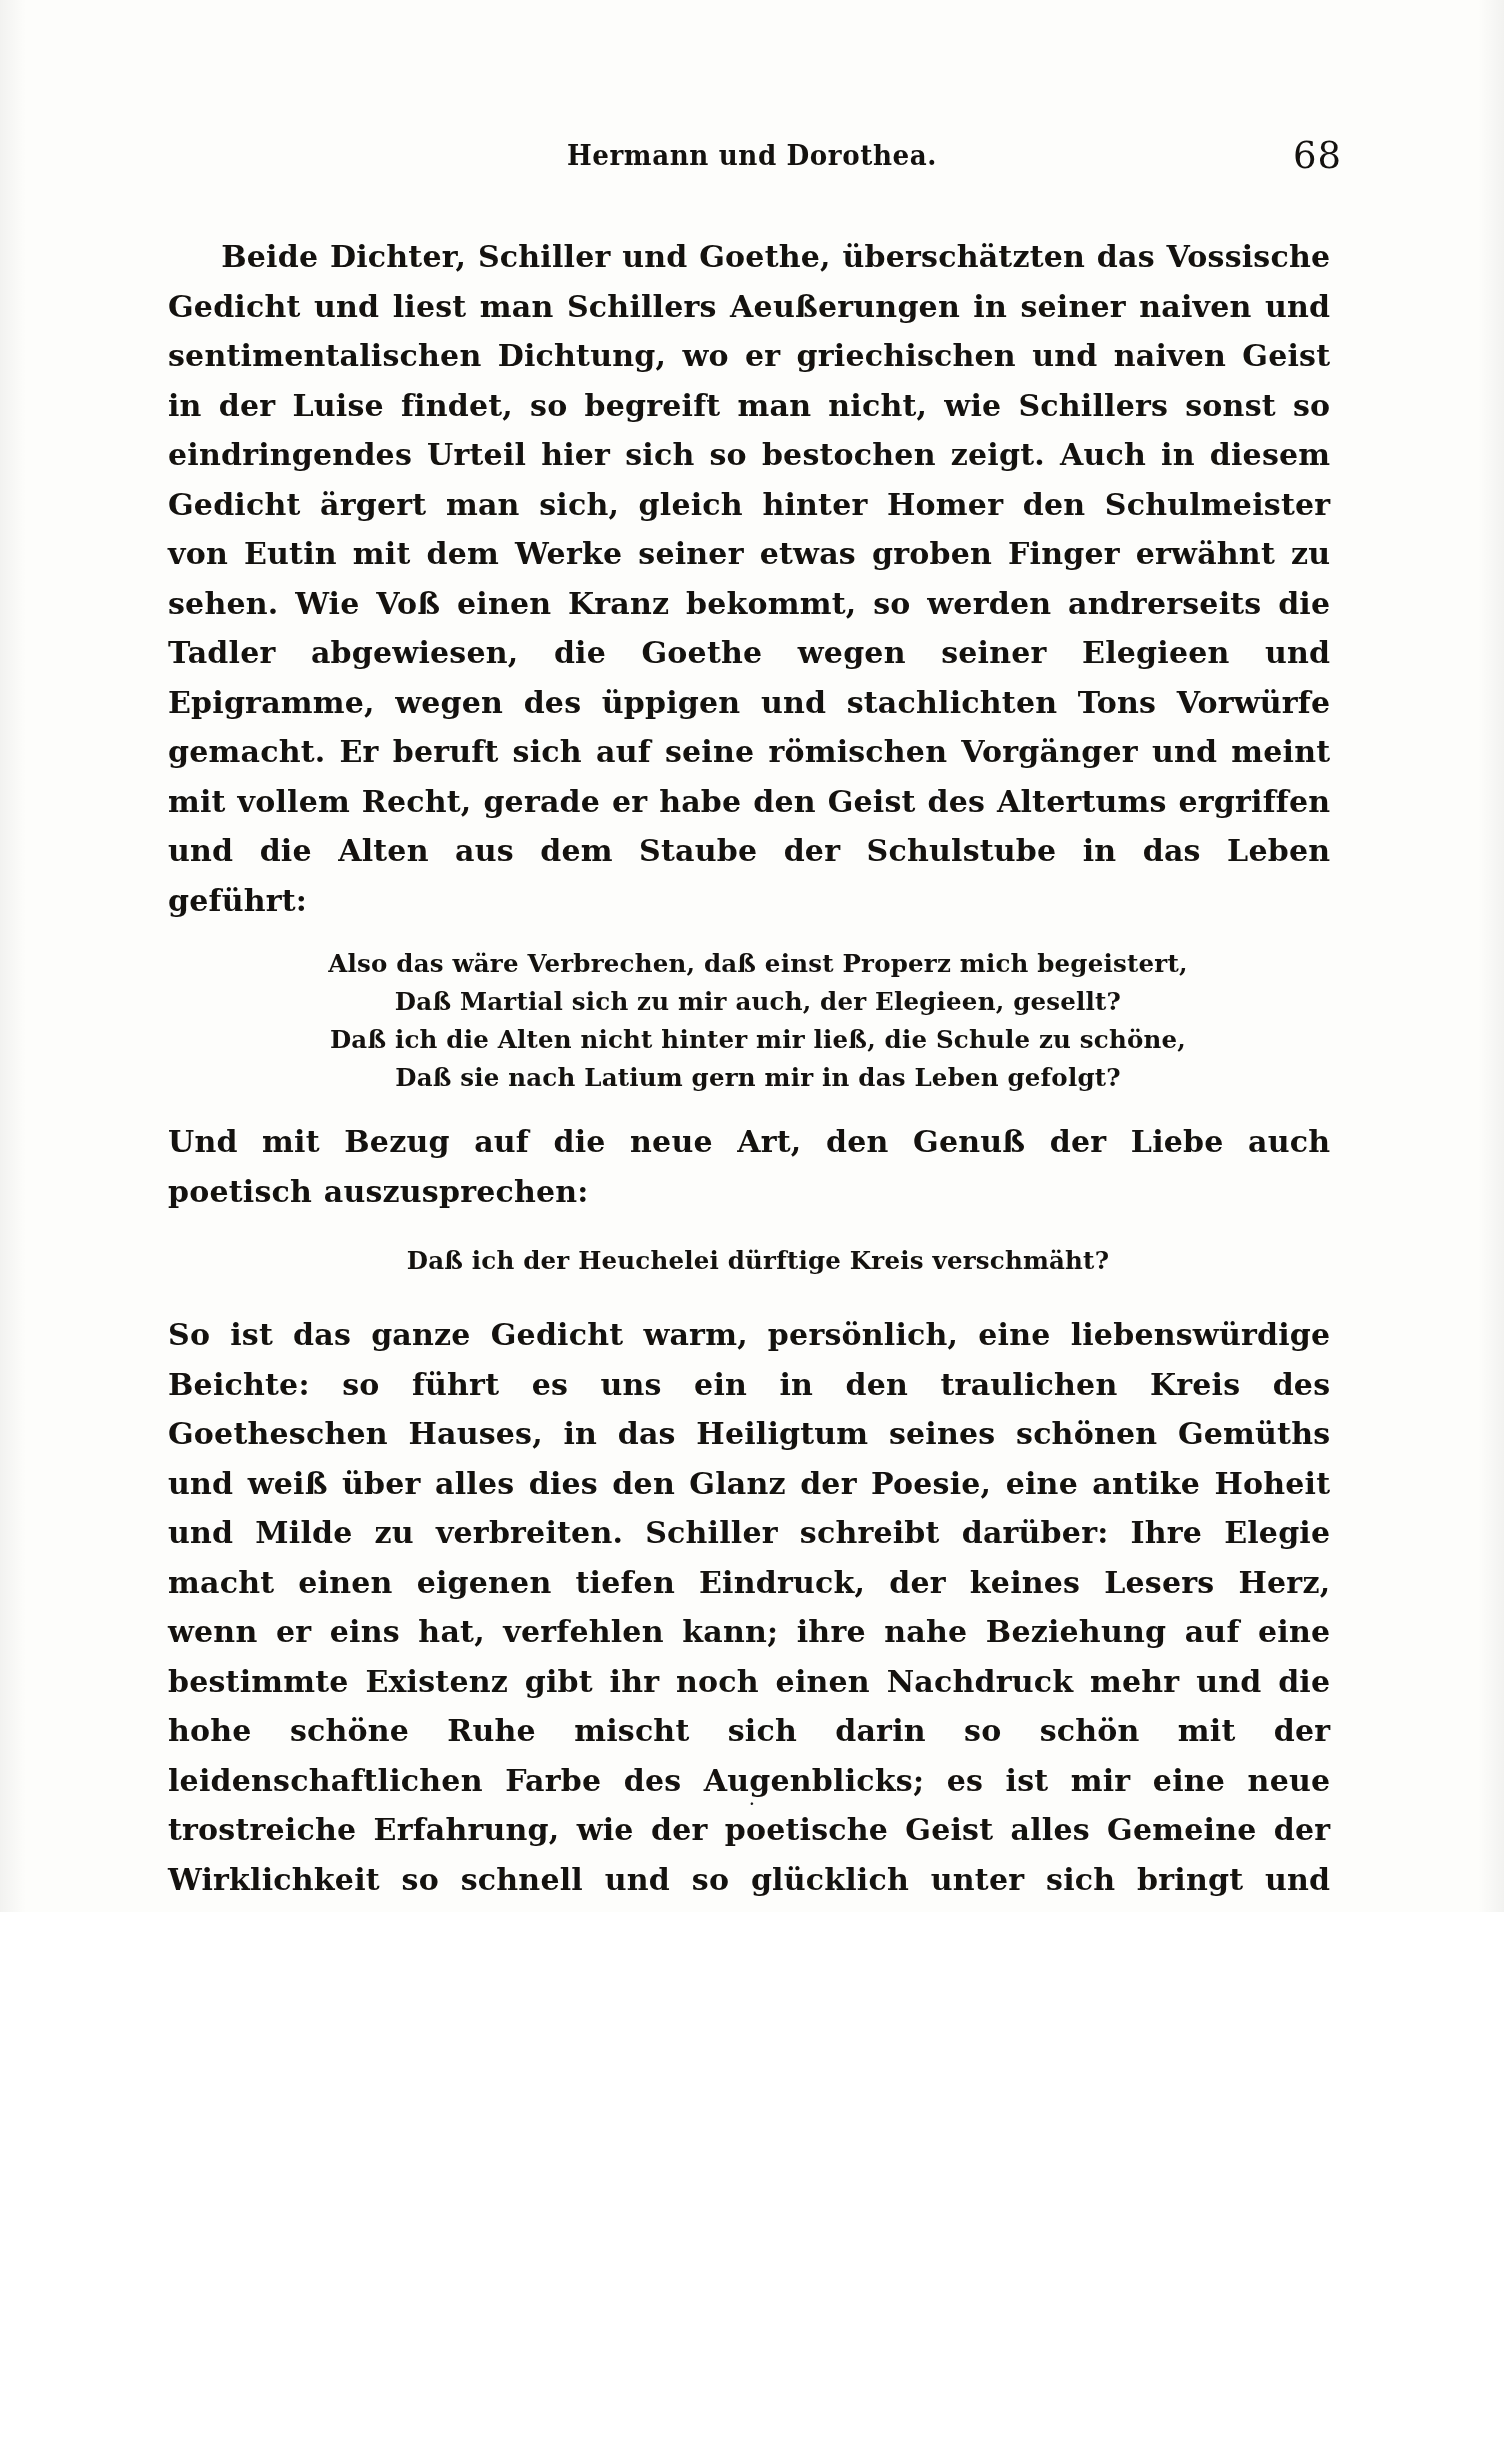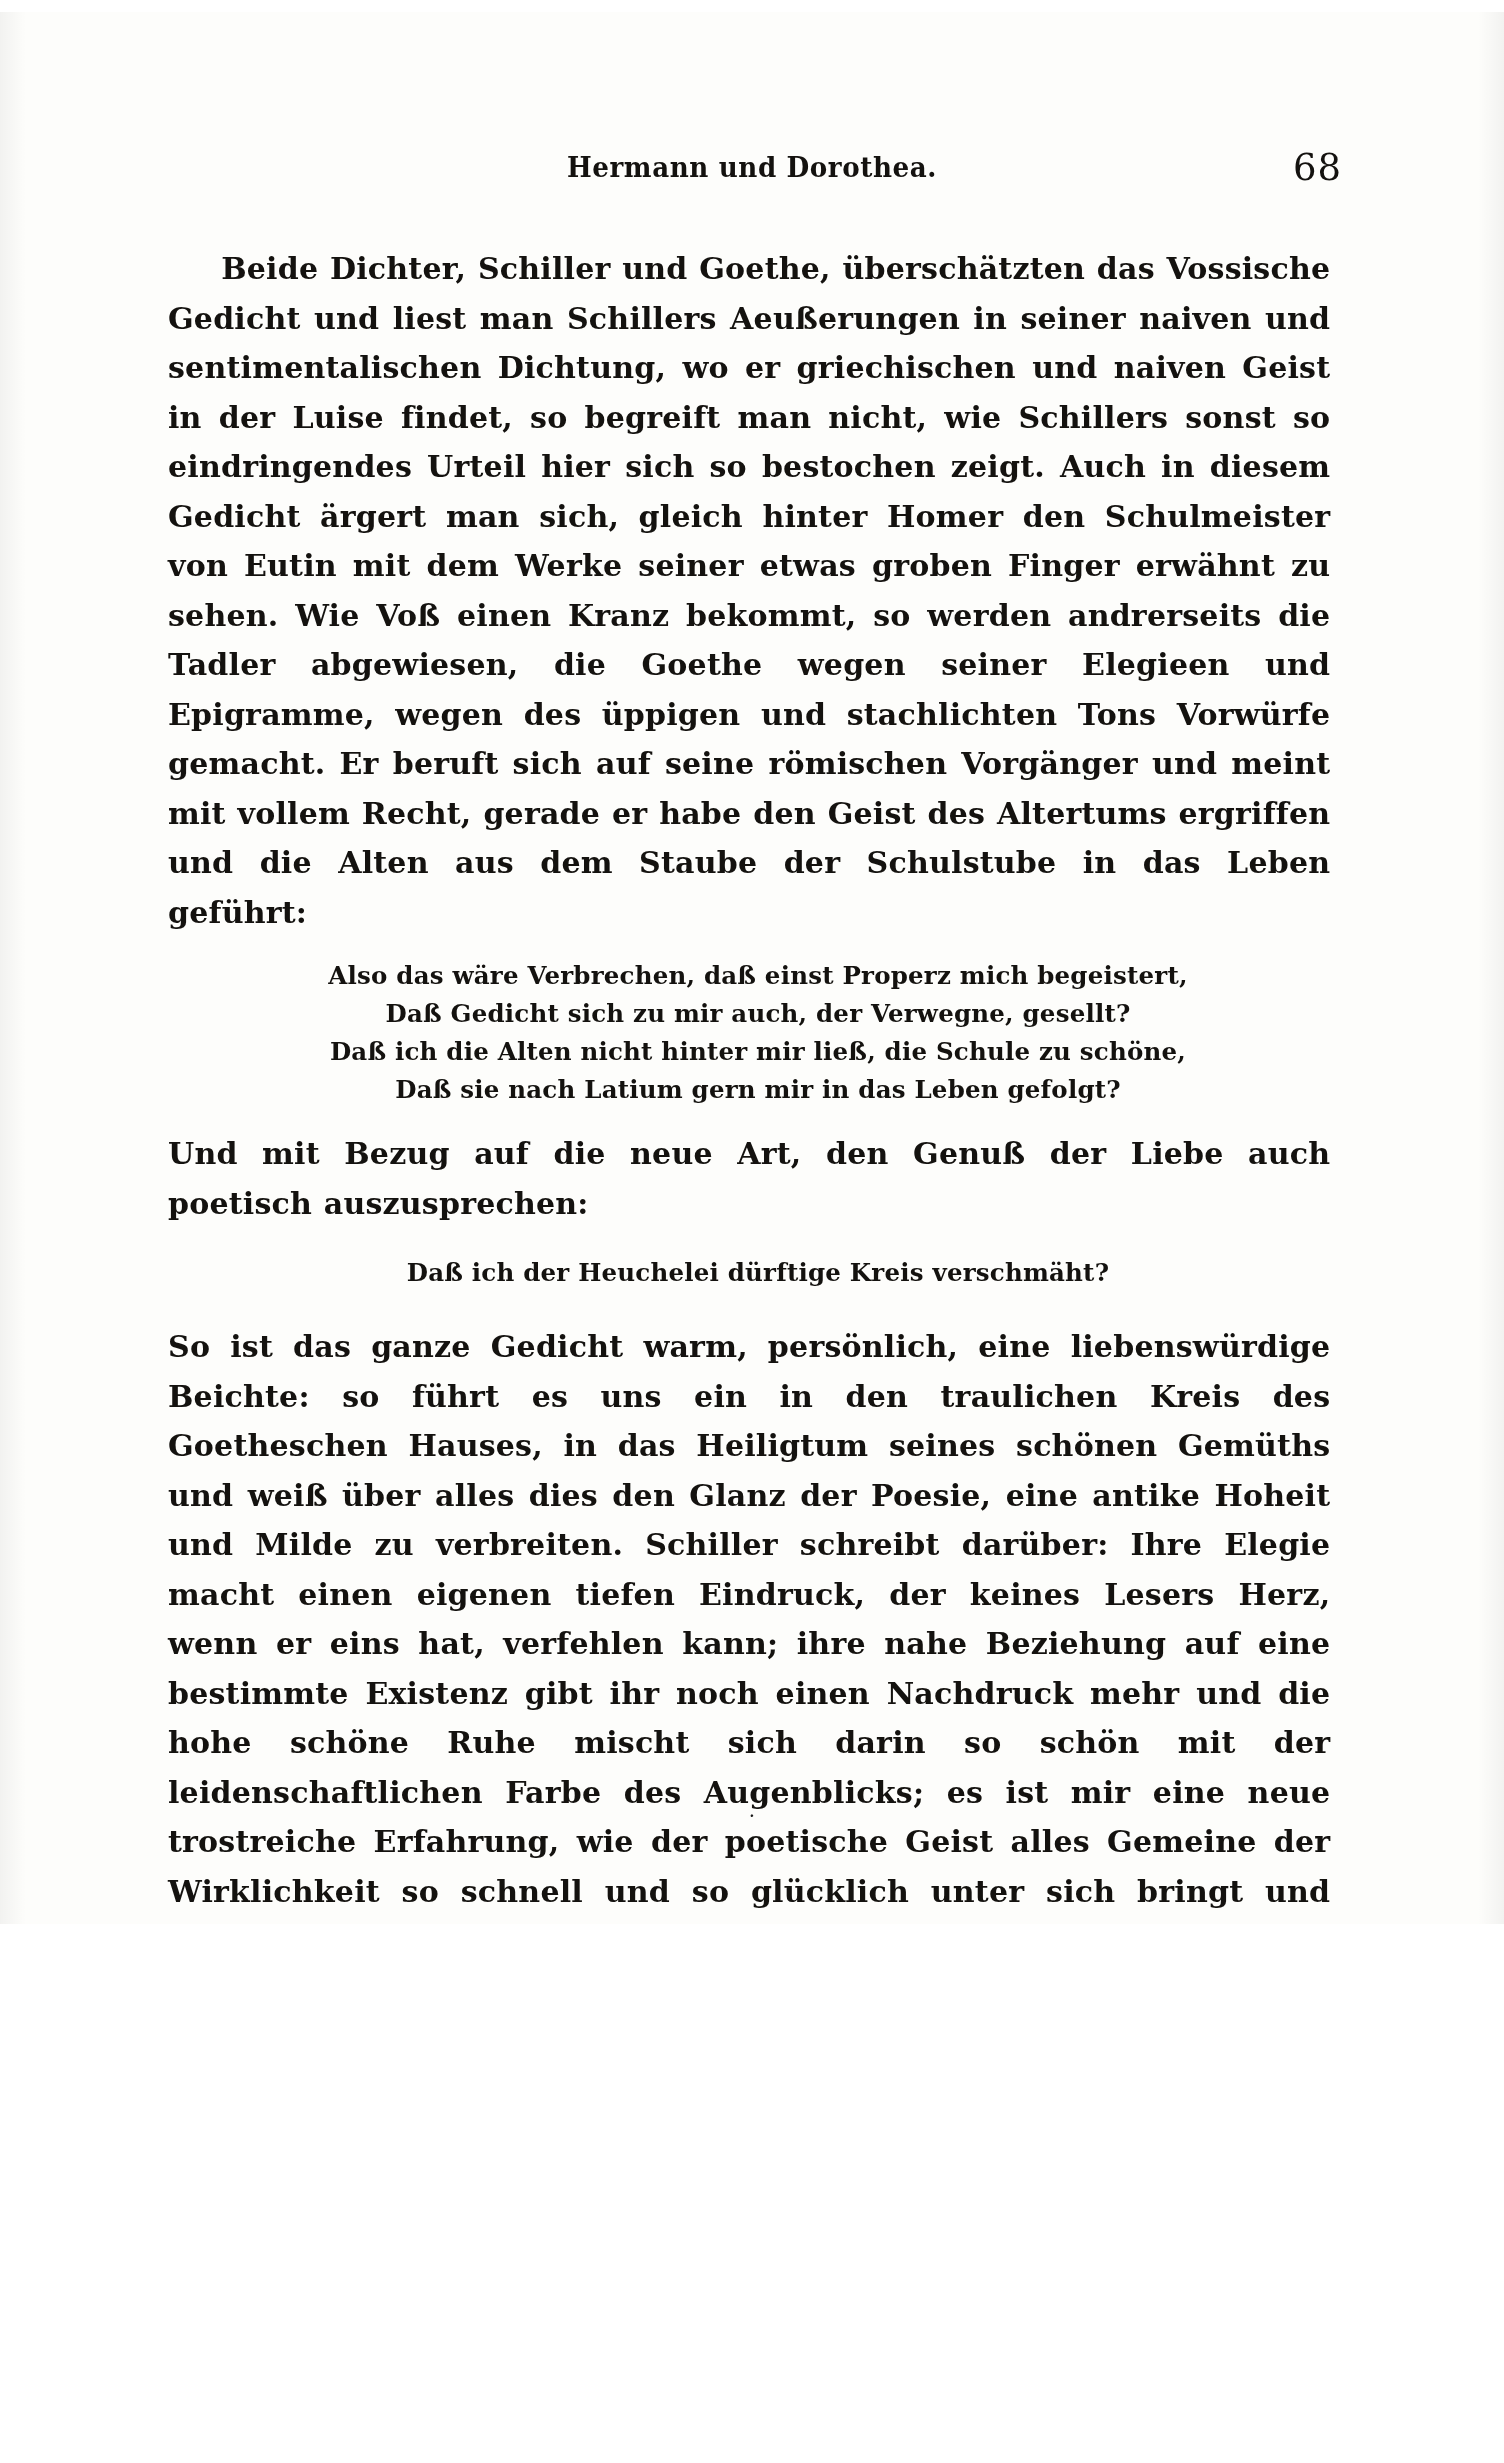--- a/index.html
+++ b/index.html
@@ -5,21 +5,21 @@
   html, body {
     margin: 0;
     padding: 0;
     background: #ffffff;
   }
   .page {
     position: relative;
     width: 1504px;
     height: 1912px;
     background: #fdfdfb;
-    margin: 12px auto;
+    margin: 0 auto;
     overflow: hidden;
     font-family: "DejaVu Serif", "Liberation Serif", serif;
     color: #14120f;
   }
   
   .header {
     position: absolute;
     left: 0;
     right: 0;
     top: 140px;
@@ -117,21 +117,21 @@
     <div class="running-title">Hermann und Dorothea.</div>
     <div class="folio">68</div>
   </div>
 
   <div class="textblock">
 
     <p class="body indent">Beide Dichter, Schiller und Goethe, überschätzten das Vossische Gedicht und liest man Schillers Aeußerungen in seiner naiven und sentimentalischen Dichtung, wo er griechischen und naiven Geist in der Luise findet, so begreift man nicht, wie Schillers sonst so eindringendes Urteil hier sich so bestochen zeigt. Auch in diesem Gedicht ärgert man sich, gleich hinter Homer den Schulmeister von Eutin mit dem Werke seiner etwas groben Finger erwähnt zu sehen. Wie Voß einen Kranz bekommt, so werden andrerseits die Tadler abgewiesen, die Goethe wegen seiner Elegieen und Epigramme, wegen des üppigen und stachlichten Tons Vorwürfe gemacht. Er beruft sich auf seine römischen Vorgänger und meint mit vollem Recht, gerade er habe den Geist des Altertums ergriffen und die Alten aus dem Staube der Schulstube in das Leben geführt:</p>
 
     <div class="verse">
       <span class="line">Also das wäre Verbrechen, daß einst Properz mich begeistert,</span>
-      <span class="line">Daß Gedicht sich zu mir auch, der Verwegne, gesellt?</span>
+      <span class="line">Daß Martial sich zu mir auch, der Elegieen, gesellt?</span>
       <span class="line">Daß ich die Alten nicht hinter mir ließ, die Schule zu schöne,</span>
       <span class="line">Daß sie nach Latium gern mir in das Leben gefolgt?</span>
     </div>
 
     <div class="spacer-xs"></div>
 
     <p class="body">Und mit Bezug auf die neue Art, den Genuß der Liebe auch poetisch auszusprechen:</p>
 
     <div class="verse single">
       <span class="line">Daß ich der Heuchelei dürftige Kreis verschmäht?</span>

